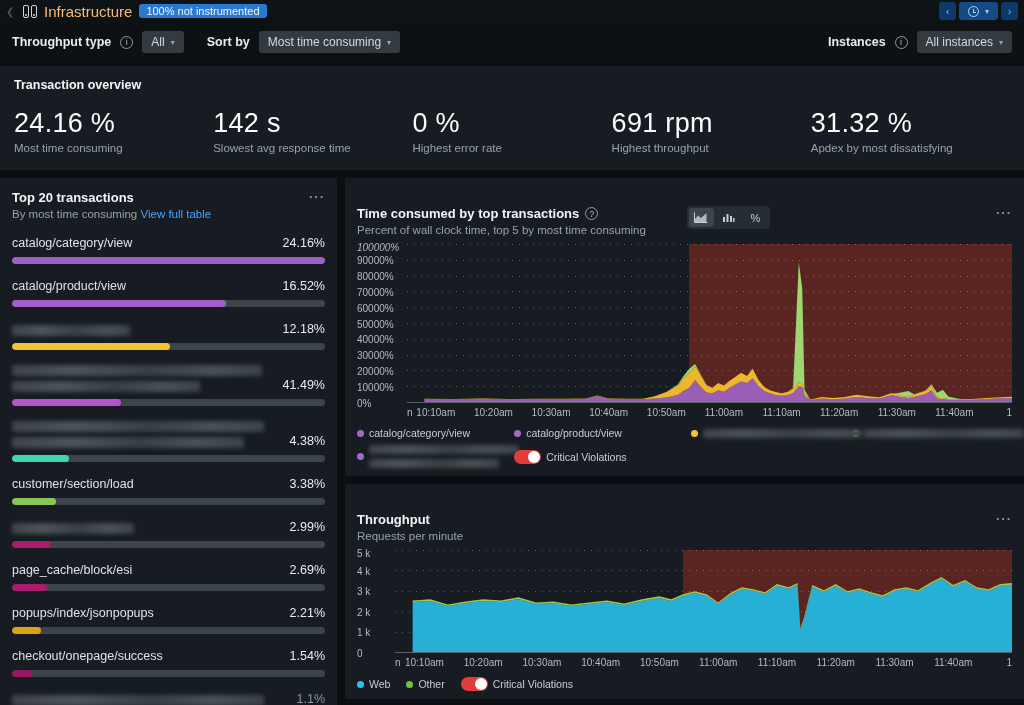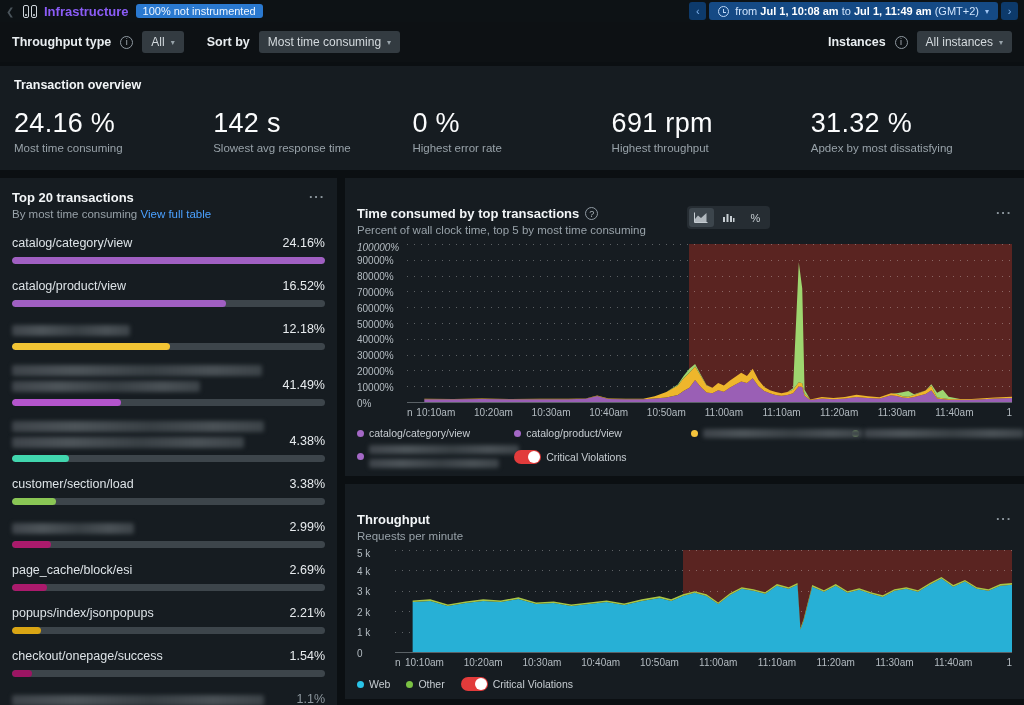--- a/index.html
+++ b/index.html
@@ -4,21 +4,21 @@
 <style>
   *{box-sizing:border-box;margin:0;padding:0}
   html,body{width:1024px;height:705px;overflow:hidden}
   body{background:#0b0f12;font-family:"Liberation Sans",sans-serif;color:#dde3e7;font-size:12px}
   
   .topbar{height:22px;background:#0d1215;display:flex;align-items:center;padding:0 4px 0 6px;gap:7px}
   .collapse{color:#4a545b;font-size:10px;width:10px}
   .hosts-ico{display:flex;gap:2px}
   .hosts-ico i{display:block;width:6px;height:13px;border:1.5px solid #cfd6db;border-radius:2px;position:relative}
   .hosts-ico i::after{content:"";position:absolute;left:1px;bottom:1px;width:2px;height:2px;background:#cfd6db;border-radius:50%}
-  .app-title{font-weight:700;color:#8b5cf6;font-size:13px}
+  .app-title{font-weight:400;color:#fdba74;font-size:15px}
   .badge{background:#2a79d0;color:#eef6ff;font-size:11px;padding:1px 7px;border-radius:3px}
   .spacer{flex:1}
   .timepick{display:flex;align-items:center;height:18px;margin-right:2px}
   .tp-side{width:17px;height:18px;background:#0d3a6b;border:0;border-radius:3px;color:#7fb3ef;font-size:11px;line-height:1;cursor:pointer}
   .tp-main{display:flex;align-items:center;gap:6px;background:#154a85;border:0;border-radius:3px;height:18px;margin:0 3px;padding:0 9px;color:#cfe4fd;font-size:11px;cursor:pointer}
   .tp-main b{color:#fff;font-weight:700}
   .clock{width:11px;height:11px;border:1.2px solid #bcd7f7;border-radius:50%;position:relative;flex:none}
   .clock::after{content:"";position:absolute;left:4px;top:2px;width:1.2px;height:4px;background:#bcd7f7}
   .clock::before{content:"";position:absolute;left:4px;top:5px;width:3px;height:1.2px;background:#bcd7f7}
   .caret{font-size:8px;color:#9fc4f2}
@@ -98,21 +98,20 @@
       <i></i>
       <i></i>
     </span>
   <span class="app-title">Infrastructure</span>
   <span class="badge">100% not instrumented</span>
   <span class="spacer"></span>
   <div class="timepick">
     <button class="tp-side">‹</button>
     <button class="tp-main">
       <span class="clock"></span>
-      <span><span>from</span>&nbsp;<b>Jul 1, 10:08 am</b>&nbsp;<span>to</span>&nbsp;<b>Jul 1, 11:49 am</b>&nbsp;<span>(GMT+2)</span></span>
       <span class="caret">▾</span>
     </button>
     <button class="tp-side">›</button>
   </div>
 </header>
 
 <div class="filterbar">
   <span class="flabel">Throughput type</span>
   <span class="ico-i">i</span>
   <button class="dd">

